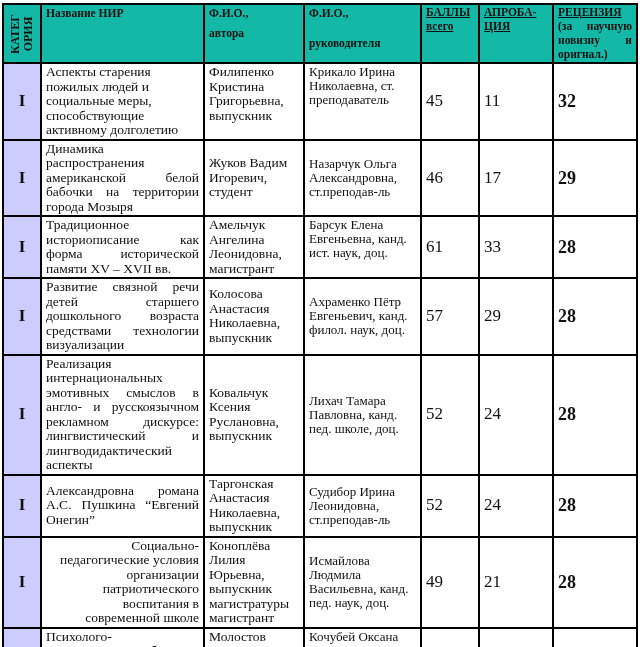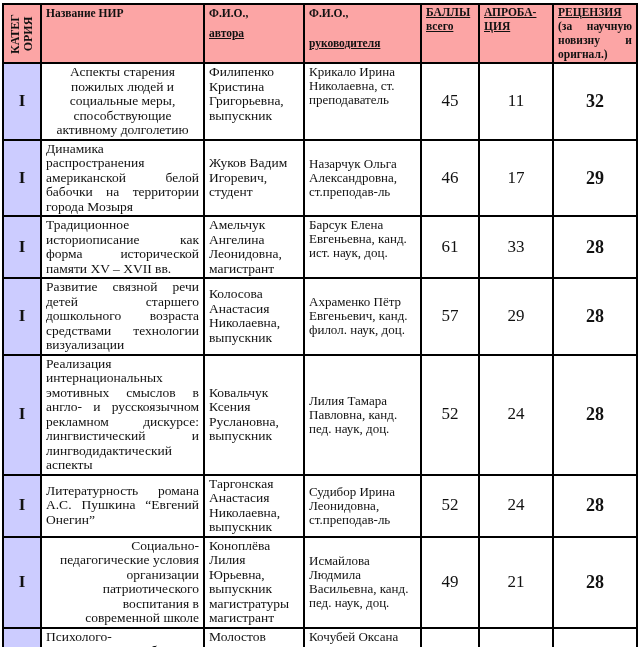--- a/index.html
+++ b/index.html
@@ -12,53 +12,53 @@
   }
   td, th {
     border: 2px solid #000;
     vertical-align: top;
     padding: 1px 4px;
     font-size: 13.5px;
     line-height: 14.5px;
     color: #111;
   }
   thead th {
-    background: #fca5a5;
+    background: #14b8a6;
     font-weight: bold;
     text-align: left;
     font-size: 11.5px;
     line-height: 14px;
     height: 52px;
   }
   thead th.cat {
     position: relative;
     padding: 0;
   }
   .vert {
     position: absolute; left: 50%; top: 50%;
     transform: translate(-50%, -50%) rotate(-90deg);
     white-space: nowrap;
     font-size: 12px; line-height: 13px; text-align: center;
   }
-  thead th .line2 { display: block; margin-top: 6px; text-decoration: underline; }
+  thead th .line2 { display: block; margin-top: 6px; }
   thead th.u { text-decoration: underline; padding-top: 0; }
   thead th.rev .sub { text-decoration: none; display: block; text-align: justify; text-align-last: left; }
   thead th.rev .ttl { text-decoration: underline; display: block; }
   td.cat {
     background: #ccccff;
     font-weight: bold;
     text-align: center;
     vertical-align: middle;
     font-size: 17px;
   }
   td.title { text-align: justify; }
   td.auth { vertical-align: middle; }
   td.sup { vertical-align: middle; font-size: 13px; line-height: 14px; border-radius: 13px; }
   td.num {
-    text-align: center; vertical-align: middle;
+    text-align: left; vertical-align: middle;
     font-size: 17px;
     border-radius: 24px;
   }
   td.num.bold { font-weight: bold; font-size: 18px; }
 </style>
 </head>
 <body>
 
 <table>
   <colgroup>
@@ -94,21 +94,21 @@
       <th class="u"><span>АПРОБА-ЦИЯ</span></th>
       <th class="rev" style="padding-top:0">
         <span class="ttl">РЕЦЕНЗИЯ</span>
         <span class="sub">(за научную новизну и оригнал.)</span>
       </th>
     </tr>
   </thead>
   <tbody>
     <tr style="height:69px">
       <td class="cat">I</td>
-      <td class="title" style="text-align:center">Аспекты старения пожилых людей и социальные меры, способствующие активному долголетию</td>
+      <td class="title" style="text-align:left">Аспекты старения пожилых людей и социальные меры, способствующие активному долголетию</td>
       <td class="auth" style="vertical-align:top">Филипенко Кристина Григорьевна, выпускник</td>
       <td class="sup" style="vertical-align:top">Крикало Ирина Николаевна, ст. преподаватель</td>
       <td class="num">45</td>
       <td class="num">11</td>
       <td class="num bold">32</td>
     </tr>
     <tr style="height:70px">
       <td class="cat">I</td>
       <td class="title">Динамика распространения американской белой бабочки на территории города Мозыря</td>
       <td class="auth">Жуков Вадим Игоревич, студент</td>
@@ -132,28 +132,28 @@
       <td class="auth">Колосова Анастасия Николаевна, выпускник</td>
       <td class="sup">Ахраменко Пётр Евгеньевич, канд. филол. наук, доц.</td>
       <td class="num">57</td>
       <td class="num">29</td>
       <td class="num bold">28</td>
     </tr>
     <tr style="height:107px">
       <td class="cat">I</td>
       <td class="title">Реализация интернациональных эмотивных смыслов в англо- и русскоязычном рекламном дискурсе: лингвистический и лингводидактический аспекты</td>
       <td class="auth">Ковальчук Ксения Руслановна, выпускник</td>
-      <td class="sup">Лилия Тамара Павловна, канд. пед. наук, доц.</td>
+      <td class="sup">Лихач Тамара Павловна, канд. пед. школе, доц.</td>
       <td class="num">52</td>
       <td class="num">24</td>
       <td class="num bold">28</td>
     </tr>
     <tr style="height:55px">
       <td class="cat">I</td>
-      <td class="title" style="vertical-align:middle">Литературность романа А.С. Пушкина “Евгений Онегин”</td>
+      <td class="title" style="vertical-align:middle">Александровна романа А.С. Пушкина “Евгений Онегин”</td>
       <td class="auth">Таргонская Анастасия Николаевна, выпускник</td>
       <td class="sup">Судибор Ирина Леонидовна, ст.преподав-ль</td>
       <td class="num">52</td>
       <td class="num">24</td>
       <td class="num bold">28</td>
     </tr>
     <tr style="height:85px">
       <td class="cat">I</td>
       <td class="title" style="text-align:right">Социально-педагогические условия организации патриотического воспитания в современной школе</td>
       <td class="auth" style="vertical-align:top">Коноплёва Лилия Юрьевна, выпускник магистратуры магистрант</td>

